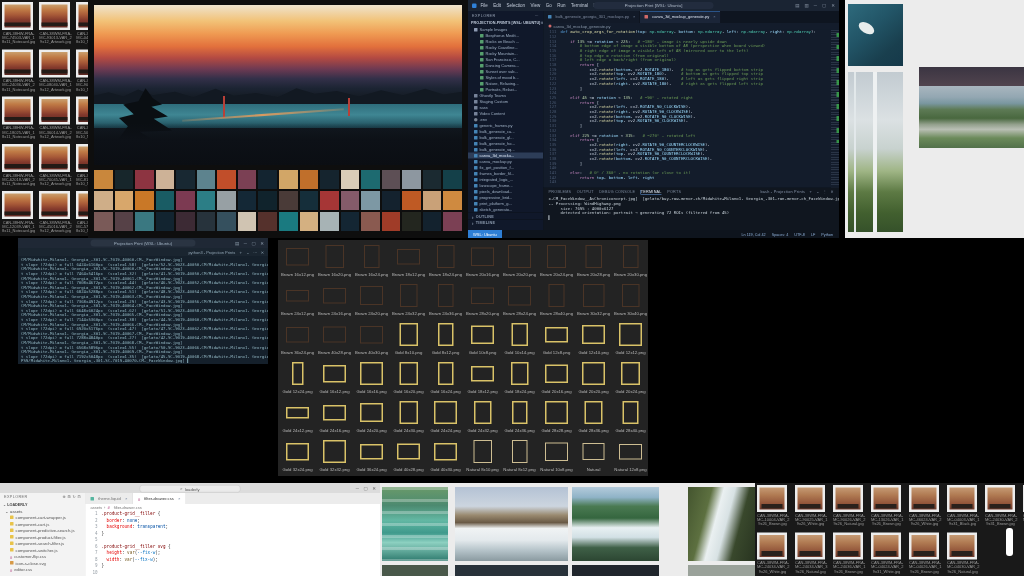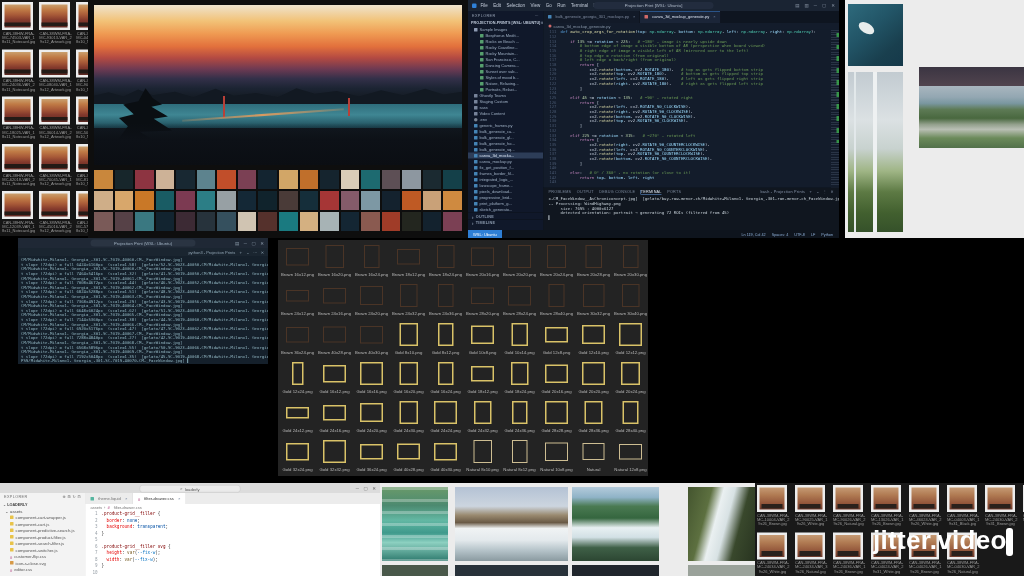--- a/index.html
+++ b/index.html
@@ -1513,17 +1513,16 @@
               <div class="thumb-art art-frame"></div>
             </div>
             <figcaption class="thumb-cap">
               <div>CAN-38WM-FRA-</div>
               <div>MC-04030-VAR_2</div>
               <div>9x26_Natural.jpg</div>
             </figcaption>
           </figure>
         </div>
     </div>
-    <div class="watermark">jitter.video</div>
     <div class="wm-bar"></div>
   </section>
 
 </div>
 
 </body></html>

